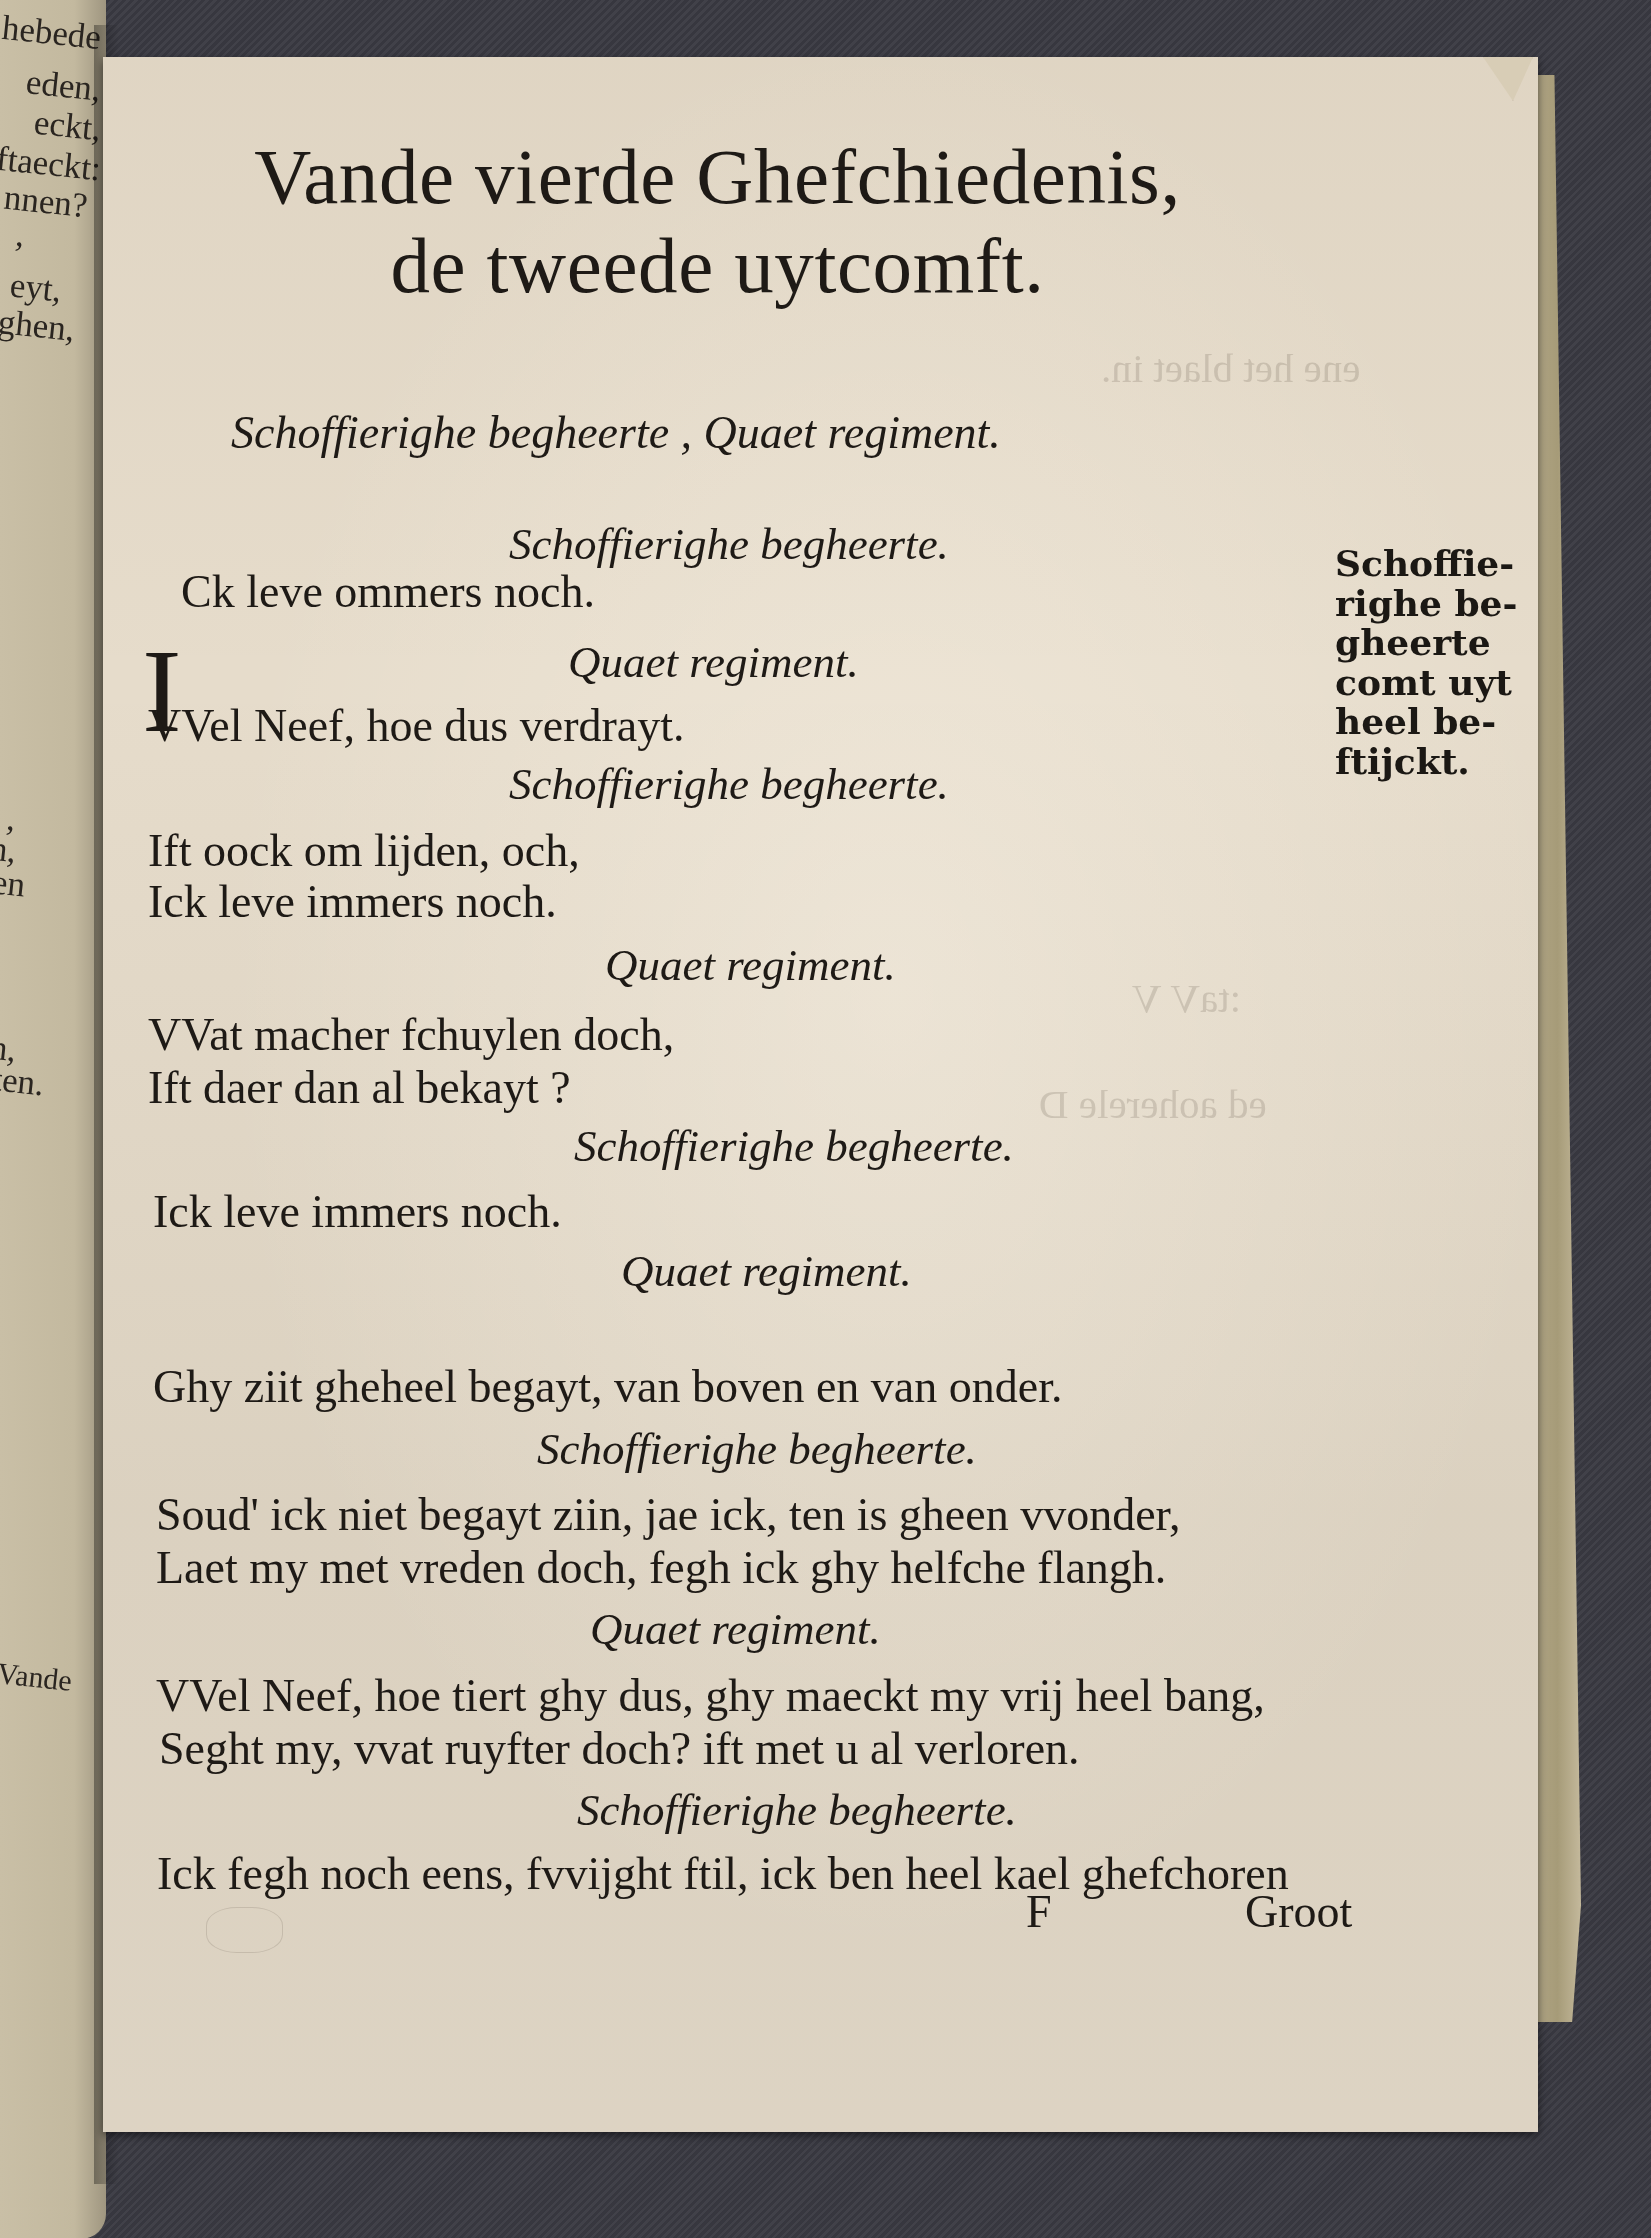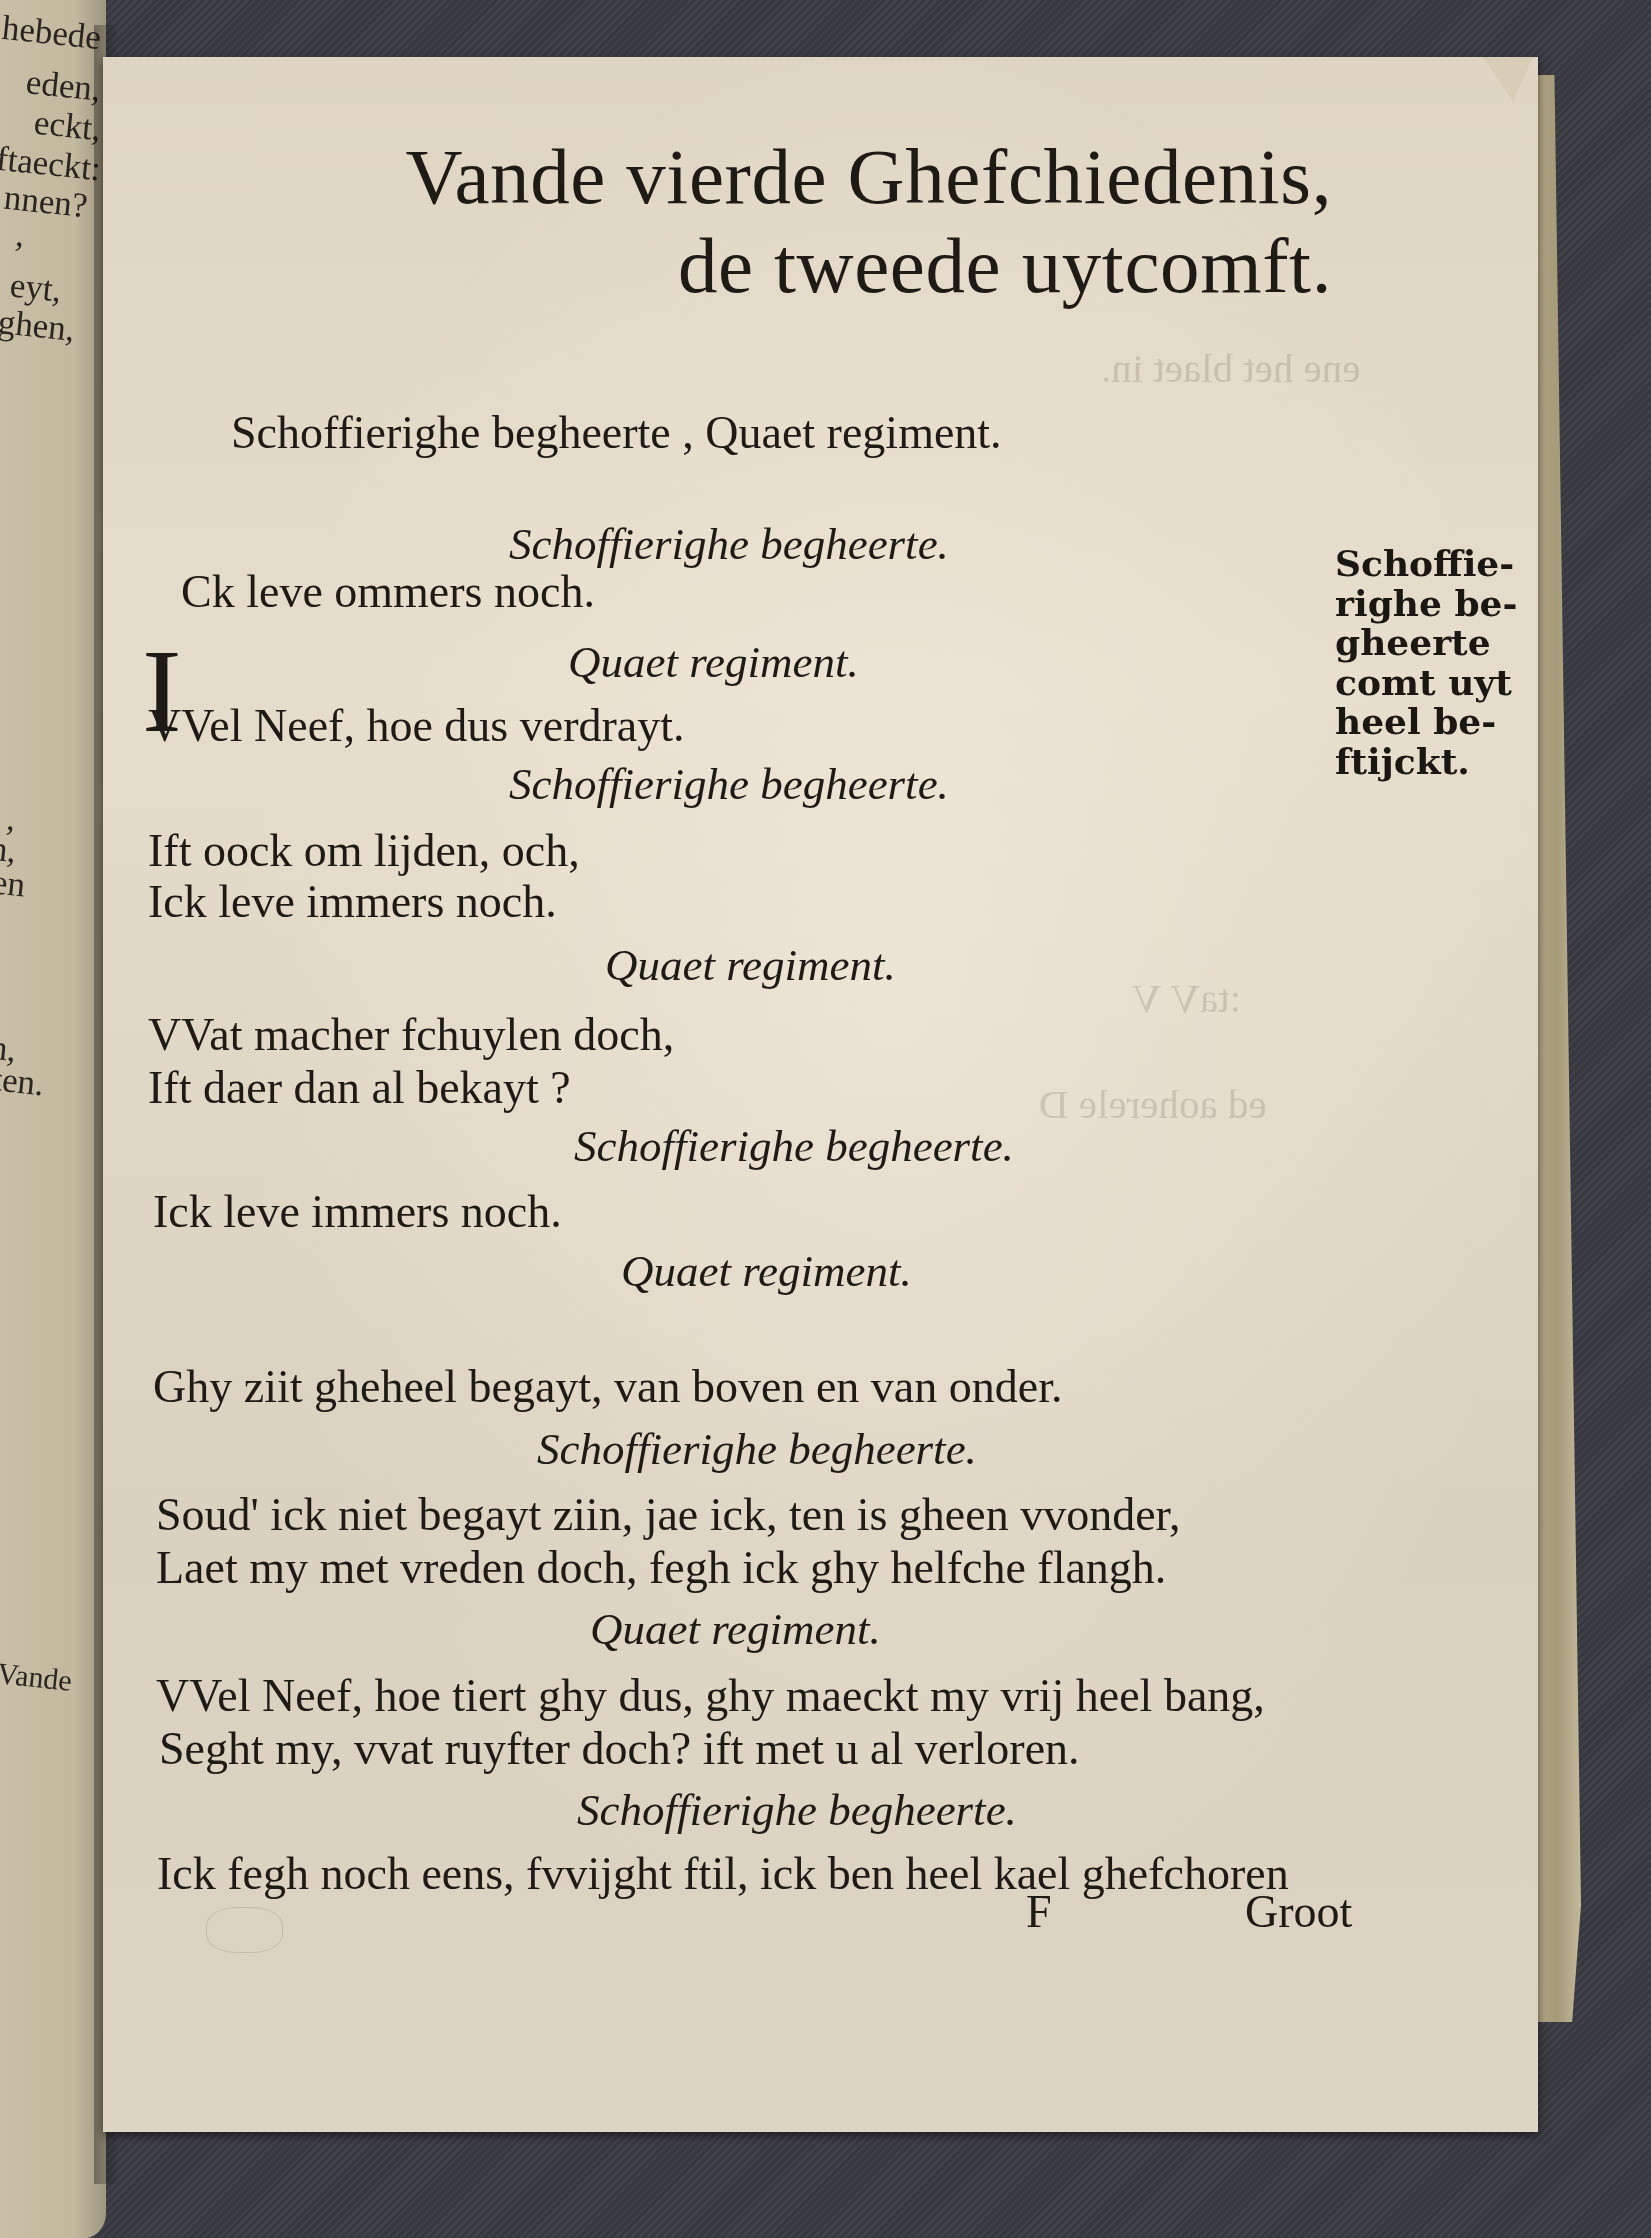--- a/index.html
+++ b/index.html
@@ -41,25 +41,25 @@
       linear-gradient(180deg, rgba(120,100,70,0.06), rgba(0,0,0,0) 30%, rgba(90,80,60,0.08) 70%, rgba(0,0,0,0.04));
     box-shadow: 0 3.7px 8.7px rgba(0,0,0,0.55);
     color: #1e1a16;
   }
   .corner-fold {
     position: absolute; right: 5px; top: 0; width: 50px; height: 44px;
     background: #d8cdb6; clip-path: polygon(0 0, 100% 0, 60% 100%);
     box-shadow: 0 0 2.5px rgba(0,0,0,0.3);
   }
   .title {
-    position: absolute; left: 0; top: 75px; width: 1229px; text-align: right;
+    position: absolute; left: 0; top: 75px; width: 1229px; text-align: center;
     font-size: 79px; line-height: 1.13; letter-spacing: 0.6px;
   }
   .subtitle-speakers {
-    position: absolute; left: 128px; top: 349px; font-size: 46px;
+    position: absolute; left: 128px; top: 349px; font-style: italic; font-size: 46px;
   }
   .dialogue { position: absolute; left: 0; top: 0; width: 100%; height: 100%; }
   .line {
     position: absolute; white-space: nowrap; font-size: 46px; line-height: 1;
   }
   .speaker { font-style: italic; font-size: 45px; }
   .dropcap {
     position: absolute; left: 39px; top: 575px; font-size: 119px; line-height: 1;
   }
   .margin-note {

